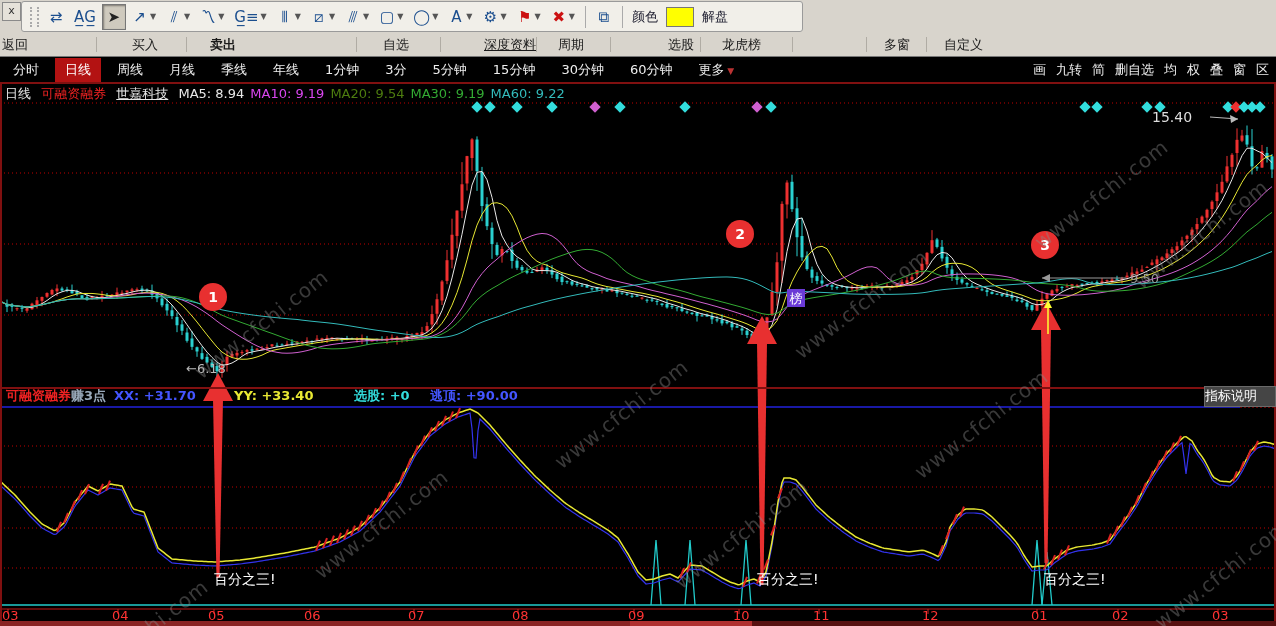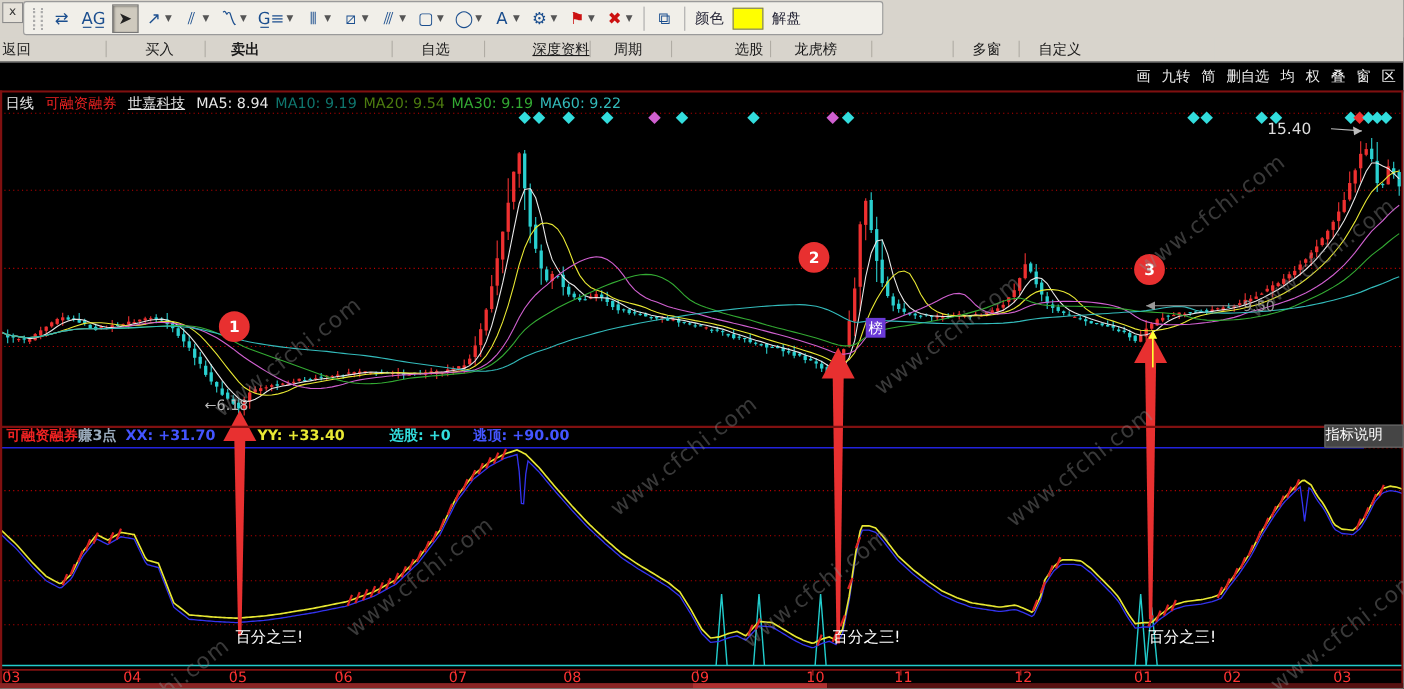--- a/index.html
+++ b/index.html
@@ -146,39 +146,54 @@
       <span class="menu-sep" style="left: 440px;"></span>
       <span class="menu-sep" style="left: 536px;"></span>
       <span class="menu-sep" style="left: 610px;"></span>
       <span class="menu-sep" style="left: 700px;"></span>
       <span class="menu-sep" style="left: 792px;"></span>
       <span class="menu-sep" style="left: 866px;"></span>
       <span class="menu-sep" style="left: 926px;"></span>
     </div>
 
   <div id="period-row">
+    <span id="ptabs-host" style="display:flex;align-items:center;">
+        <span class="ptab">分时</span>
+        <span class="ptab active">日线</span>
+        <span class="ptab">周线</span>
+        <span class="ptab">月线</span>
+        <span class="ptab">季线</span>
+        <span class="ptab">年线</span>
+        <span class="ptab">1分钟</span>
+        <span class="ptab">3分</span>
+        <span class="ptab">5分钟</span>
+        <span class="ptab">15分钟</span>
+        <span class="ptab">30分钟</span>
+        <span class="ptab">60分钟</span>
+        <span class="ptab">更多<span class="dd"> ▼</span></span>
+      </span>
     <span id="right-tools">
         <span class="rtool">画</span>
         <span class="rtool">九转</span>
         <span class="rtool">简</span>
         <span class="rtool">删自选</span>
         <span class="rtool">均</span>
         <span class="rtool">权</span>
         <span class="rtool">叠</span>
         <span class="rtool">窗</span>
         <span class="rtool">区</span>
       </span>
   </div>
 
   <div id="chart-region">
     <div id="title-row">
       <span style="color: rgb(232, 232, 232);">日线</span>
       <span style="color: rgb(238, 34, 34);">可融资融券</span>
       <span style="color: rgb(232, 232, 232); text-decoration: underline;">世嘉科技</span>
-      <span id="ma-host"><span style="color: rgb(232, 232, 232);">MA5: 8.94</span><span style="color: #0f766e; text-align: right;">MA10: 9.19</span><span style="color: #4d7c0f;">MA20: 9.54</span><span style="color: rgb(51, 170, 51);">MA30: 9.19</span><span style="color: rgb(51, 187, 187);">MA60: 9.22</span></span>
+      <span id="ma-host"><span style="color: rgb(232, 232, 232);">MA5: 8.94</span><span style="color: #d946ef; text-align: right;">MA10: 9.19</span><span style="color: #4d7c0f;">MA20: 9.54</span><span style="color: rgb(51, 170, 51);">MA30: 9.19</span><span style="color: rgb(51, 187, 187);">MA60: 9.22</span></span>
     </div>
     <svg id="chart-svg" width="1276" height="544">
         <line x1="0" y1="21" x2="1276" y2="21" stroke="#c00000" stroke-dasharray="1,3"></line>
         <line x1="0" y1="91" x2="1276" y2="91" stroke="#c00000" stroke-dasharray="1,3"></line>
         <line x1="0" y1="162" x2="1276" y2="162" stroke="#c00000" stroke-dasharray="1,3"></line>
         <line x1="0" y1="233" x2="1276" y2="233" stroke="#c00000" stroke-dasharray="1,3"></line>
         <line x1="0" y1="364" x2="1276" y2="364" stroke="#c00000" stroke-dasharray="1,3"></line>
         <line x1="0" y1="405" x2="1276" y2="405" stroke="#c00000" stroke-dasharray="1,3"></line>
         <line x1="0" y1="446" x2="1276" y2="446" stroke="#c00000" stroke-dasharray="1,3"></line>
         <line x1="0" y1="486" x2="1276" y2="486" stroke="#c00000" stroke-dasharray="1,3"></line>

